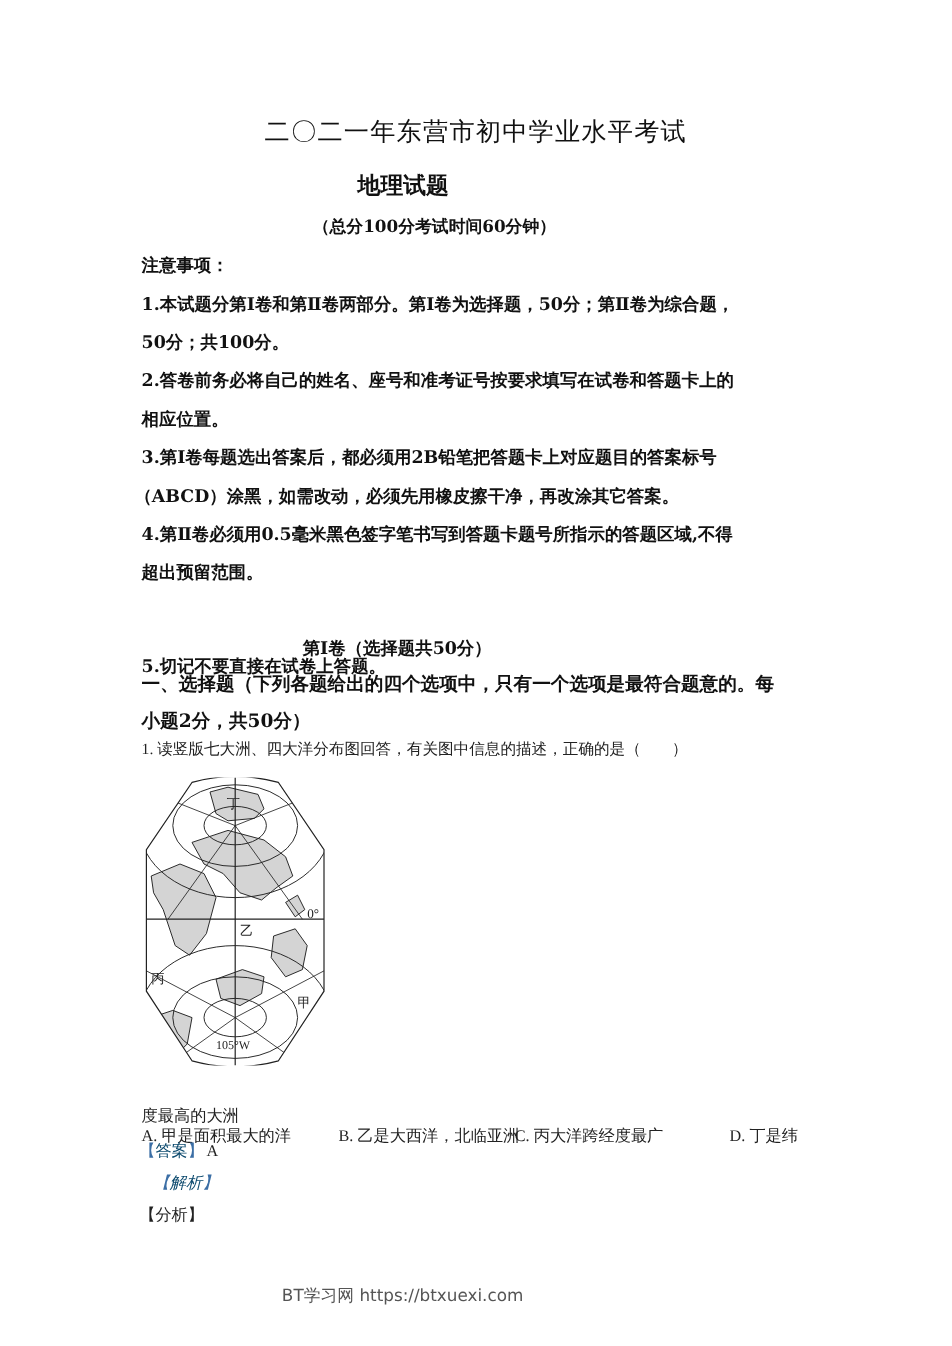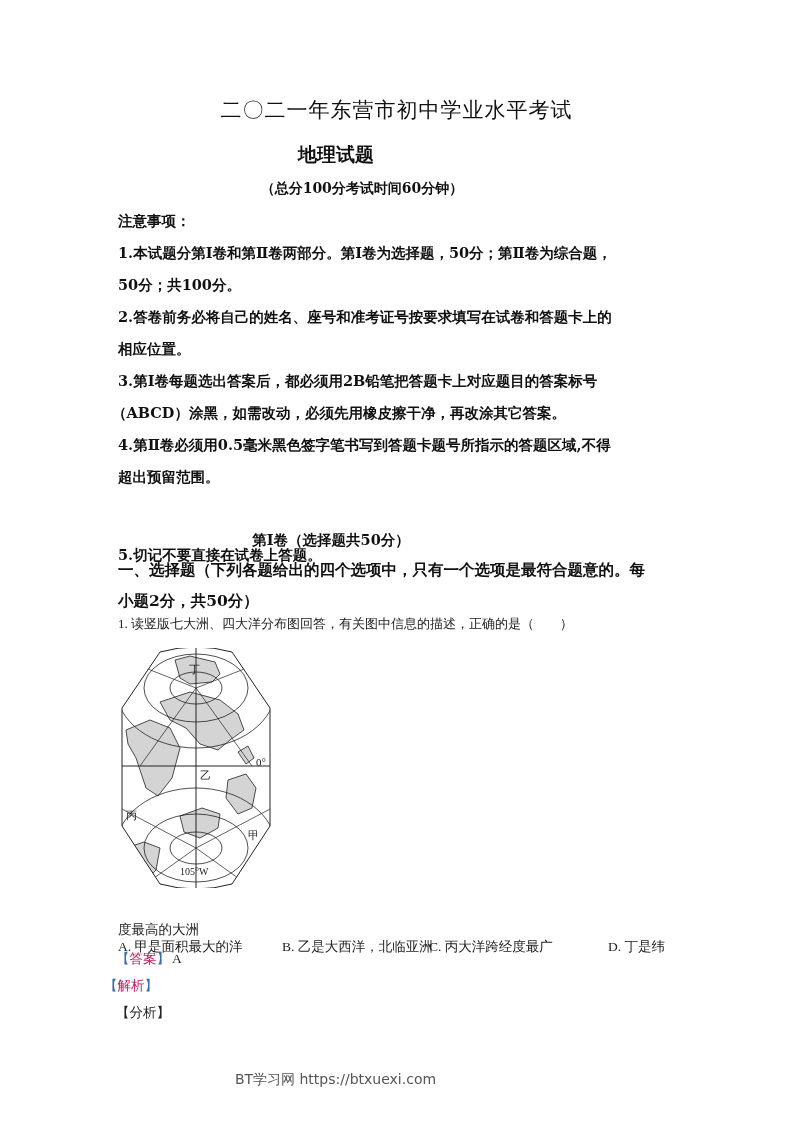--- a/index.html
+++ b/index.html
@@ -10,21 +10,21 @@
   .subtitle { left:0; width:672px; text-align:center; top:142px; font-size:19px; font-weight:bold; }
   .info { left:0; width:724px; text-align:center; top:180px; font-size:14px; font-weight:bold; }
   .note { left:118px; font-size:14.5px; font-weight:bold; }
   .sec-head { left:0; width:662px; text-align:center; font-size:14.5px; font-weight:bold; }
   .q-title { left:118px; font-size:15.5px; font-weight:bold; }
   .q1 { left:118px; top:615px; font-size:13px; font-family:"Liberation Serif","DejaVu Serif",serif; color:#222; }
   .opt { top:895px; font-size:13.5px; font-family:"Liberation Serif","DejaVu Serif",serif; color:#222;margin-top:43px; }
   .opt2 { left:118px; top:921px; font-size:13.5px; font-family:"Liberation Serif","DejaVu Serif",serif; color:#222; }
   .tag { left:118px; font-size:13.5px; font-family:"Liberation Serif","DejaVu Serif",serif; }
   .tag .br { color:#3b6ea5; }
-  .tag .txt { color:#be185d; }
+  .tag .txt { color:#0c4a6e; }
   .tag.dark .br, .tag.dark .txt { color:#222; }
   .ans { color:#222; margin-left:2px; }
   .footer { left:0; width:671px; text-align:center; top:1071px; font-size:14px;
             font-family:"DejaVu Sans","Liberation Sans",sans-serif; color:#555; }
   .map { left:120px; top:648px; width:152px; height:240px; }
   .map-label { position:absolute; font-size:11px; font-family:"Liberation Serif",serif; color:#222; }
 </style>
 </head>
 <body>
 
@@ -95,20 +95,20 @@
 
 <div class="abs opt" style="left:118px;">A.  甲是面积最大的洋</div>
 <div class="abs opt" style="left:282px;">B.  乙是大西洋，北临亚洲</div>
 <div class="abs opt" style="left:429px;">C.  丙大洋跨经度最广</div>
 <div class="abs opt" style="left:608px;">D.  丁是纬</div>
 <div class="abs opt2">度最高的大洲</div>
 
 <div class="abs tag" style="top:950px; left:116px;">
   <span class="br">【</span><span class="txt">答案</span><span class="br">】</span><span class="ans">A</span>
 </div>
-<div class="abs tag" style="top:977px; left:104px;">
+<div class="abs tag" style="top:977px; left:128px;font-style:italic;">
   <span class="br">【</span><span class="txt">解析</span><span class="br">】</span>
 </div>
 <div class="abs tag dark" style="top:1004px; left:116px;">
   <span class="br">【</span><span class="txt">分析</span><span class="br">】</span>
 </div>
 
 <div class="abs footer">BT学习网 https://btxuexi.com</div>
 
 </body></html>

